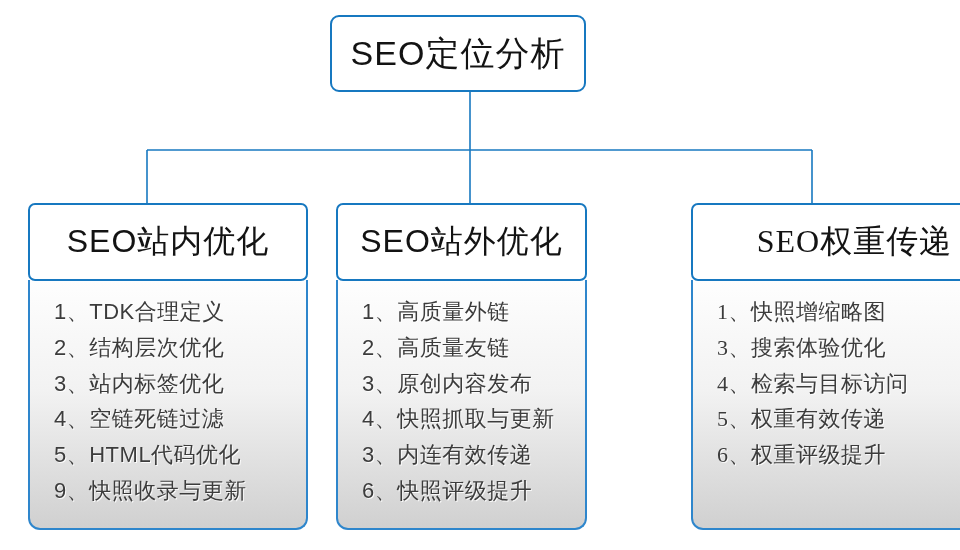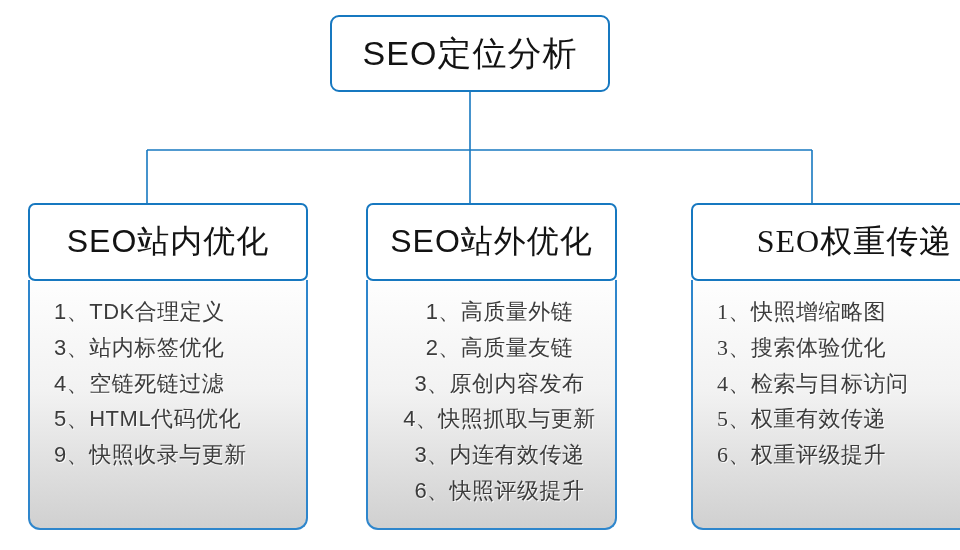--- a/index.html
+++ b/index.html
@@ -17,42 +17,42 @@
   }
   .connectors {
     position: absolute;
     left: 0; top: 0;
     width: 960px; height: 550px;
     pointer-events: none;
   }
   .root-box {
     position: absolute;
     left: 330px; top: 15px;
-    width: 280px; height: 77px;
+    width: 256px; height: 77px;
     box-sizing: border-box;
     background: #ffffff;
     border: 2px solid #1778c0;
     border-radius: 9px;
     display: flex;
     align-items: center;
     justify-content: center;
     font-size: 34px;
     color: #131313;
     letter-spacing: 1px;
     z-index: 2;
   }
   .column {
     position: absolute;
     top: 203px;
     width: 280px;
     z-index: 2;
     padding-left: 20px;
   }
   .col-1 { left: 8px; }
-  .col-2 { left: 346px; width: 251px; text-align: center; }
+  .col-2 { left: 316px; width: 251px; }
   .col-3 { left: 671px; width: 327px; font-family: Liberation Serif, serif; }
   .col-header {
     box-sizing: border-box;
     height: 78px;
     background: #ffffff;
     border: 2px solid #1778c0;
     border-radius: 7px;
     display: flex;
     align-items: center;
     justify-content: center;
@@ -106,20 +106,21 @@
     <span>SEO定位分析</span>
   </div>
 
   <div class="column col-1">
     <div class="col-header">
       <span>SEO站内优化</span>
     </div>
     <div class="col-list">
       <ul>
           <li>1、TDK合理定义</li>
+          <li>2、结构层次优化</li>
           <li>3、站内标签优化</li>
           <li>4、空链死链过滤</li>
           <li>5、HTML代码优化</li>
           <li>9、快照收录与更新</li>
         </ul>
     </div>
   </div>
 
   <div class="column col-2">
     <div class="col-header">

